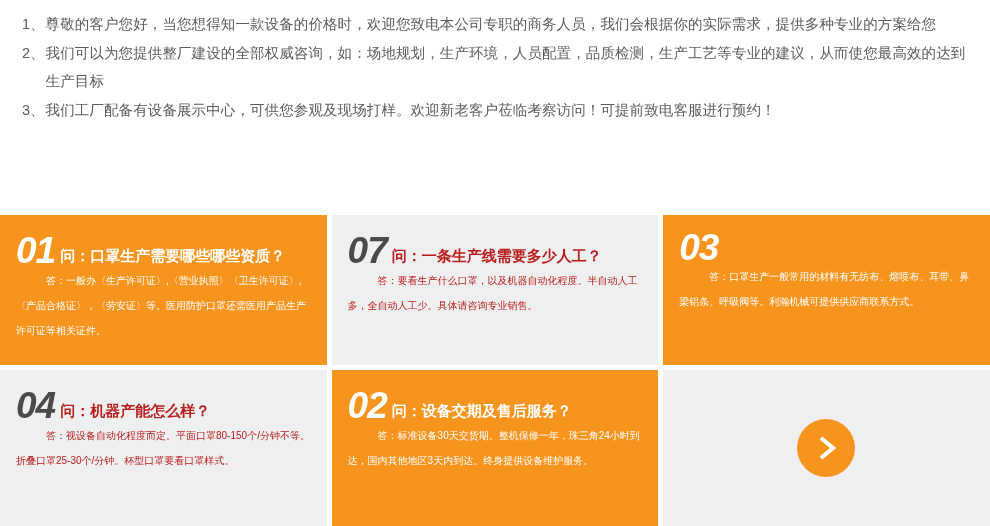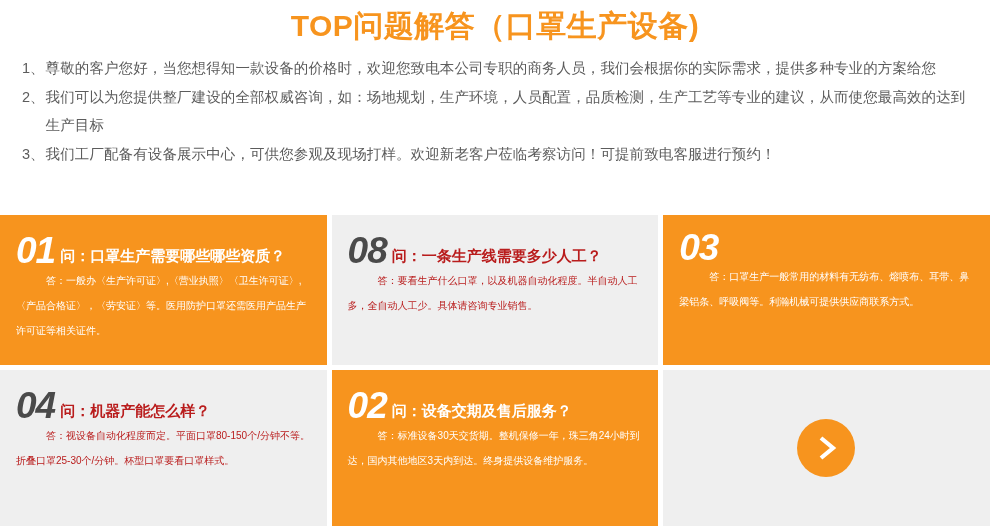--- a/index.html
+++ b/index.html
@@ -136,21 +136,20 @@
     flex:0 0 auto;
   }
   .cta-circle svg{ display:block; }
 </style>
 </head>
 <body>
 
 <div class="page">
 
   <div class="header">
-    <div class="title">TOP问题解答（口罩生产设备)</div>
 
     <div class="intro">
       <div class="intro-item">
         <span class="intro-idx">1、</span>
         <span class="intro-text">尊敬的客户您好，当您想得知一款设备的价格时，欢迎您致电本公司专职的商务人员，我们会根据你的实际需求，提供多种专业的方案给您</span>
       </div>
       <div class="intro-item">
         <span class="intro-idx">2、</span>
         <span class="intro-text">我们可以为您提供整厂建设的全部权威咨询，如：场地规划，生产环境，人员配置，品质检测，生产工艺等专业的建议，从而使您最高效的达到生产目标</span>
       </div>
@@ -168,21 +167,21 @@
       <div class="card orange">
         <div class="q-line">
           <span class="num">01</span>
           <span class="q-text">问：口罩生产需要哪些哪些资质？</span>
         </div>
         <div class="a-text">答：一般办〈生产许可证〉,〈营业执照〉〈卫生许可证〉,〈产品合格证〉，〈劳安证〉等。医用防护口罩还需医用产品生产许可证等相关证件。</div>
       </div>
 
       <div class="card gray">
         <div class="q-line">
-          <span class="num">08</span>
+          <span class="num">07</span>
           <span class="q-text">问：一条生产线需要多少人工？</span>
         </div>
         <div class="a-text">答：要看生产什么口罩，以及机器自动化程度。半自动人工多，全自动人工少。具体请咨询专业销售。</div>
       </div>
 
       <div class="card orange">
         <div class="q-line">
           <span class="num">03</span>
         </div>
         <div class="a-text">答：口罩生产一般常用的材料有无纺布、熔喷布、耳带、鼻梁铝条、呼吸阀等。利瀚机械可提供供应商联系方式。</div>

